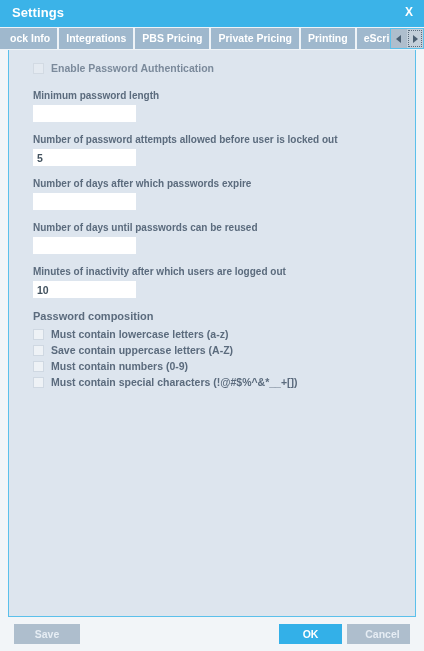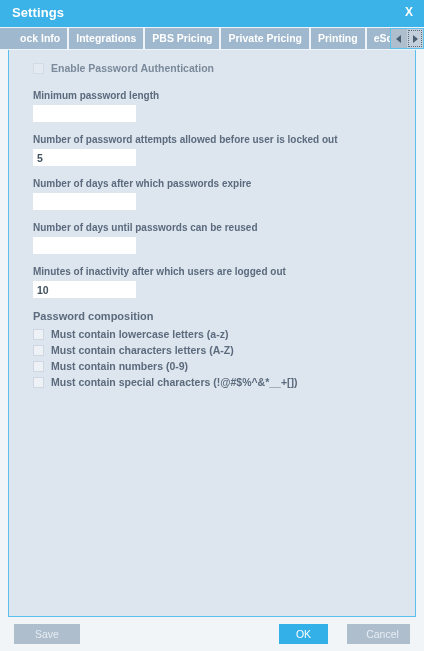--- a/index.html
+++ b/index.html
@@ -79,21 +79,21 @@
     font-weight: bold;
     padding: 0 7px;
     border-right: 2px solid #eef3f7;
     box-sizing: border-box;
     white-space: nowrap;
     cursor: pointer;
     align-self: flex-end;
     margin-bottom: 1px;
   }
   .tab.first-clipped {
-    padding-left: 20px;
+    padding-left: 10px;
   }
   .tab-scrollers {
     display: flex;
     align-items: center;
     height: 21px;
     flex: 0 0 auto;
     margin-bottom: 1px;
     border: 1px solid #5bc0eb;
     background: #cfd9e2;
     box-sizing: border-box;
@@ -201,37 +201,37 @@
     flex: 0 0 auto;
     background: #f2f5f8;
   }
   .btn {
     position: absolute;
     top: 7px;
     height: 20px;
     line-height: 20px;
     text-align: center;
     font-size: 10.5px;
-    font-weight: normal;
+    font-weight: bold;
     border: none;
     box-sizing: border-box;
     cursor: pointer;
     font-family: "Liberation Sans", sans-serif;
     padding: 0;
   }
   .btn-save {
     left: 14px;
     width: 66px;
     background: #aebecd;
     color: #e6edf4;
     cursor: default;
   }
   .btn-ok {
     left: 279px;
-    width: 49px;
+    width: 63px;
     background: #33b0e8;
     color: #ffffff;
   }
   .btn-cancel {
     left: 347px;
     width: 63px;
     background: #aebecd;
     color: #e6edf4;
     padding-left: 8px;
   }
@@ -304,21 +304,21 @@
       </div>
 
       <div class="section-head">Password composition</div>
 
       <div class="check-row">
         <div class="checkbox"></div>
         <div class="check-label">Must contain lowercase letters (a-z)</div>
       </div>
       <div class="check-row">
         <div class="checkbox"></div>
-        <div class="check-label">Must contain characters letters (A-Z)</div>
+        <div class="check-label">Save contain uppercase letters (A-Z)</div>
       </div>
       <div class="check-row">
         <div class="checkbox"></div>
         <div class="check-label">Must contain numbers (0-9)</div>
       </div>
       <div class="check-row">
         <div class="checkbox"></div>
         <div class="check-label">Must contain special characters (!@#$%^&amp;*__+[])</div>
       </div>
 

